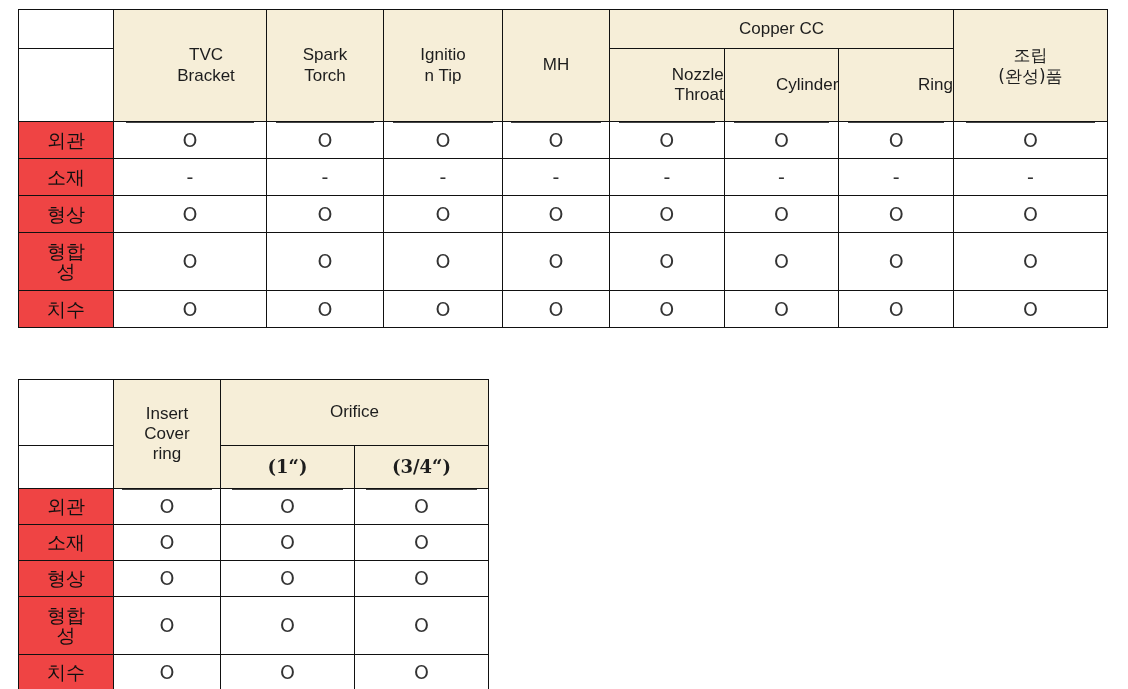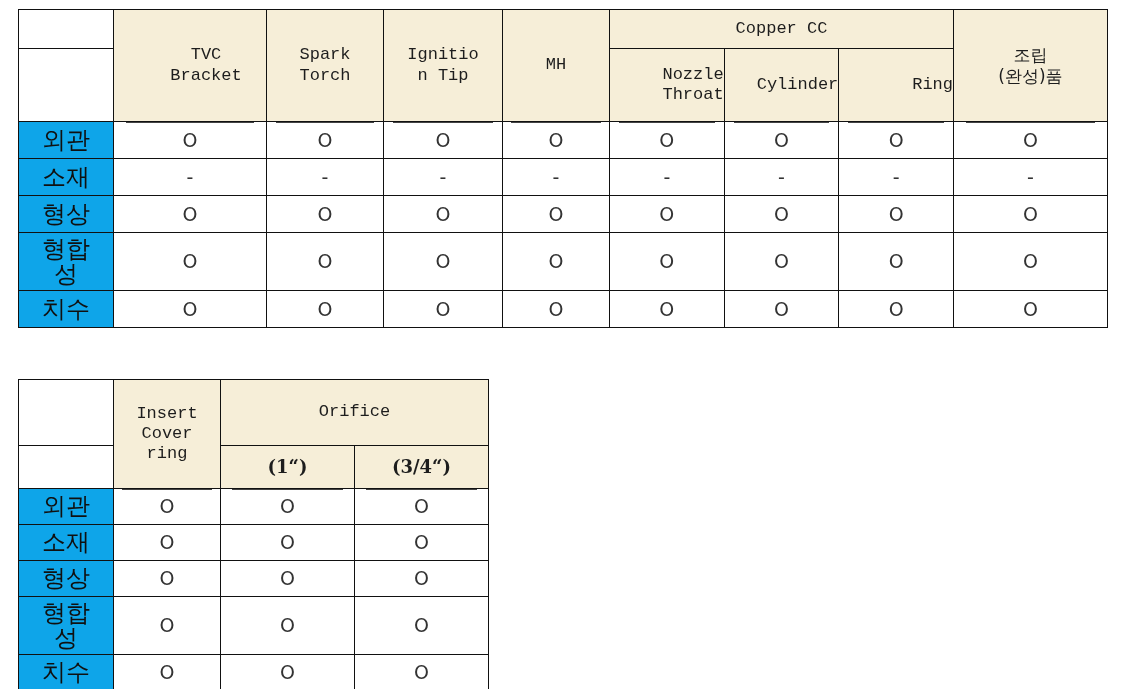--- a/index.html
+++ b/index.html
@@ -37,21 +37,21 @@
     text-align: center;
     vertical-align: middle;
     padding: 0;
     font-weight: normal;
     line-height: 1.18;
   }
 
   
   td.hd {
     background: #f6eed8;
-    font-family: Liberation Mono, monospace;
+    font-family: Liberation Sans, sans-serif;
     font-size: 17px;
     letter-spacing: 0px;
     color: #1d1d1d;
     padding: 2px 3px;
   }
   td.hd.kor {
     font-family: "DejaVu Sans", sans-serif;
     font-size: 17px;
   }
   td.hd.bold {
@@ -62,23 +62,23 @@
 
   
   td.corner {
     border: none;
     background: transparent;
   }
 
   
   td.rowlab {
     font-family: "DejaVu Sans", sans-serif;
-    font-size: 24px;
+    font-size: 19px;
     color: #101010;
-    background: #0ea5e9;
+    background: #ef4444;
     padding: 1px 2px;
     line-height: 1.05;
   }
   td.rowlab .two-line {
     display: block;
     line-height: 1.02;
   }
 
   
   td.val {

